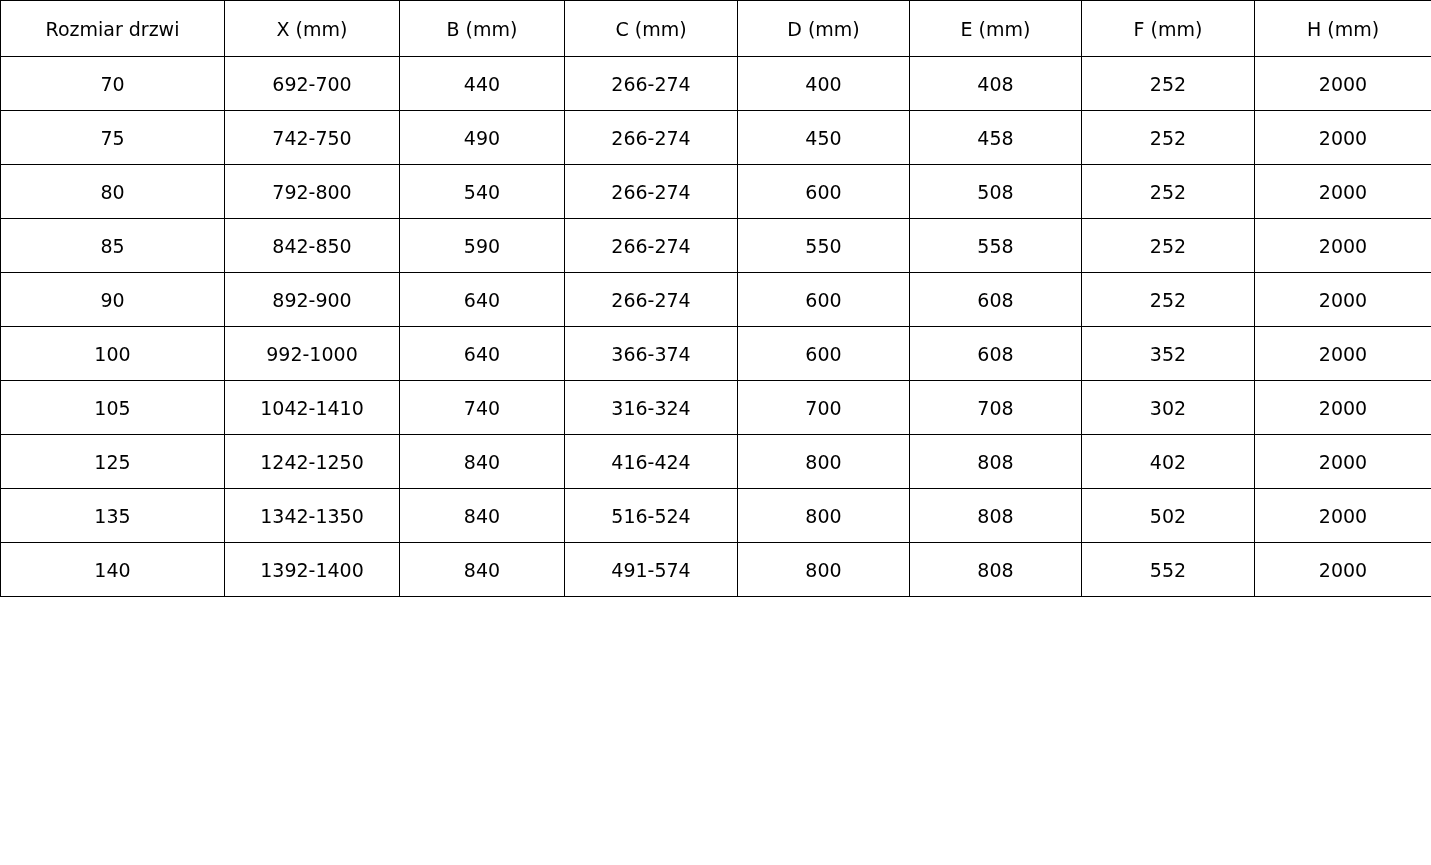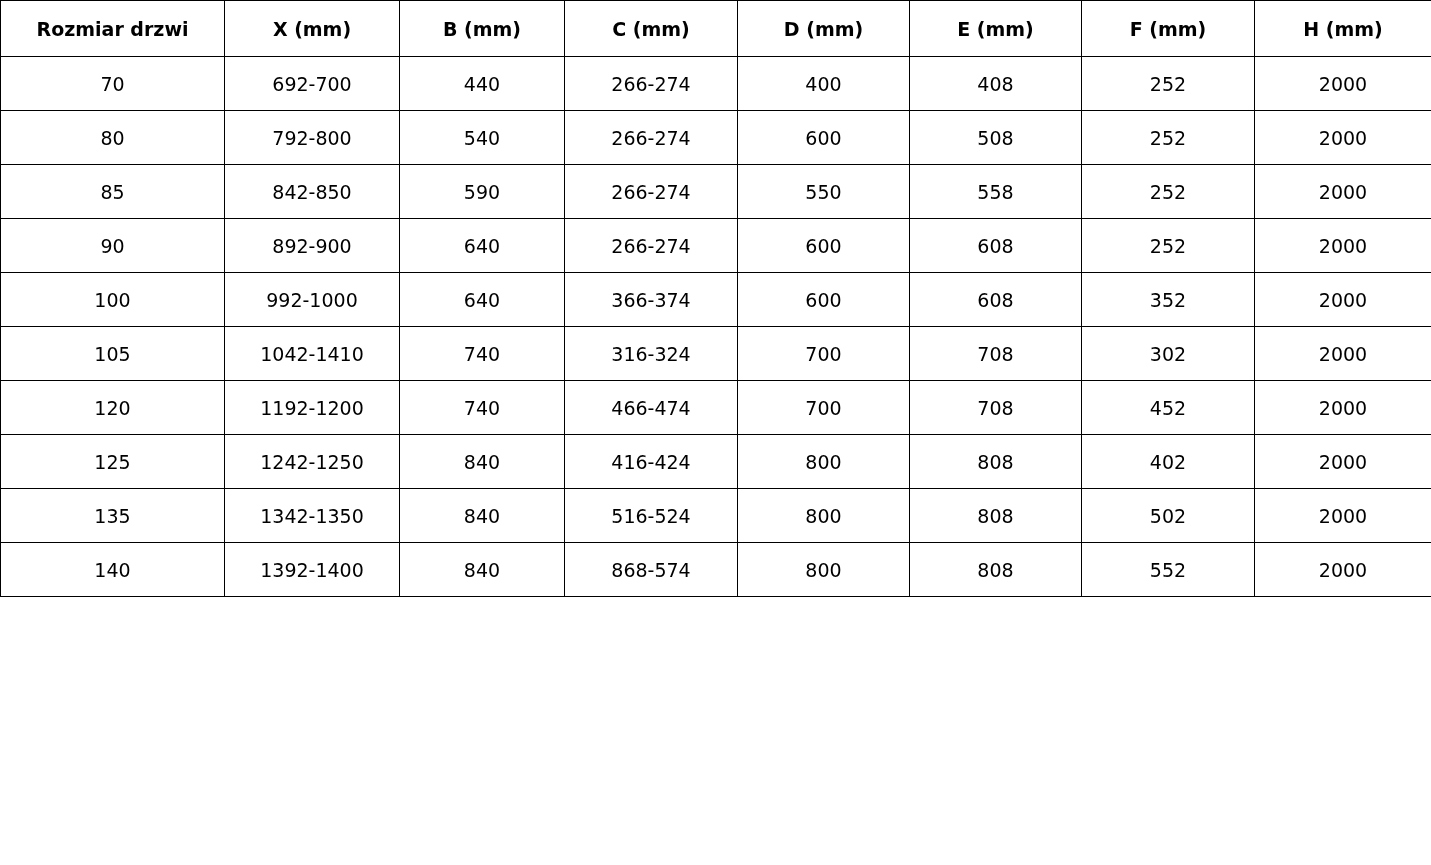--- a/index.html
+++ b/index.html
@@ -23,21 +23,21 @@
   table.spec-table th {
     border: 1px solid #000000;
     text-align: center;
     vertical-align: middle;
     font-size: 19px;
     padding: 0;
     height: 54px;
     box-sizing: border-box;
   }
   table.spec-table thead th {
-    font-weight: bold;
+    font-weight: normal;
     height: 56px;
     font-size: 19px;
   }
   table.spec-table tbody td {
     font-weight: normal;
   }
   
   col.c0 { width: 224px; }
   col.c1 { width: 175px; }
   col.c2 { width: 165px; }
@@ -78,20 +78,30 @@
       <td>70</td>
       <td>692-700</td>
       <td>440</td>
       <td>266-274</td>
       <td>400</td>
       <td>408</td>
       <td>252</td>
       <td>2000</td>
     </tr>
     <tr>
+      <td>75</td>
+      <td>742-750</td>
+      <td>490</td>
+      <td>266-274</td>
+      <td>450</td>
+      <td>458</td>
+      <td>252</td>
+      <td>2000</td>
+    </tr>
+    <tr>
       <td>80</td>
       <td>792-800</td>
       <td>540</td>
       <td>266-274</td>
       <td>600</td>
       <td>508</td>
       <td>252</td>
       <td>2000</td>
     </tr>
     <tr>
@@ -128,30 +138,20 @@
       <td>105</td>
       <td>1042-1410</td>
       <td>740</td>
       <td>316-324</td>
       <td>700</td>
       <td>708</td>
       <td>302</td>
       <td>2000</td>
     </tr>
     <tr>
-      <td>120</td>
-      <td>1192-1200</td>
-      <td>740</td>
-      <td>466-474</td>
-      <td>700</td>
-      <td>708</td>
-      <td>452</td>
-      <td>2000</td>
-    </tr>
-    <tr>
       <td>125</td>
       <td>1242-1250</td>
       <td>840</td>
       <td>416-424</td>
       <td>800</td>
       <td>808</td>
       <td>402</td>
       <td>2000</td>
     </tr>
     <tr>
@@ -161,20 +161,20 @@
       <td>516-524</td>
       <td>800</td>
       <td>808</td>
       <td>502</td>
       <td>2000</td>
     </tr>
     <tr>
       <td>140</td>
       <td>1392-1400</td>
       <td>840</td>
-      <td>868-574</td>
+      <td>491-574</td>
       <td>800</td>
       <td>808</td>
       <td>552</td>
       <td>2000</td>
     </tr>
   </tbody>
 </table>
 
 </body></html>

